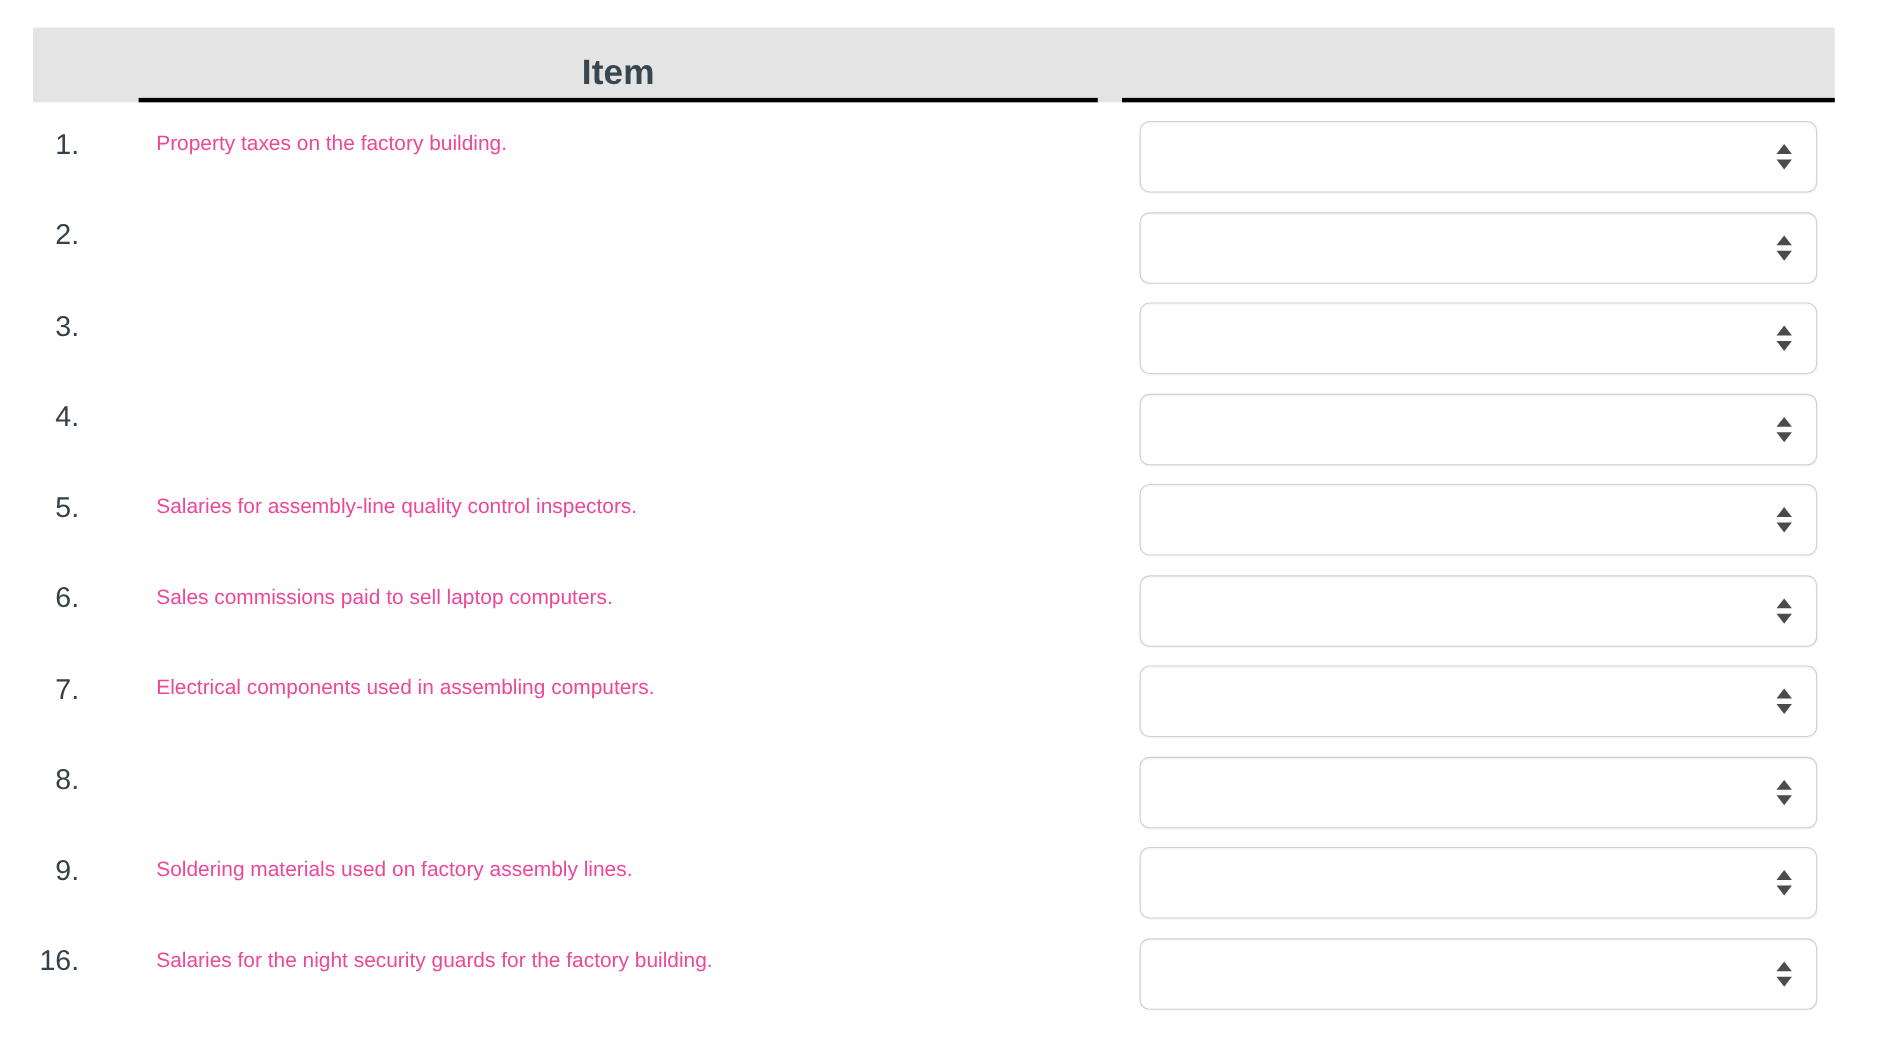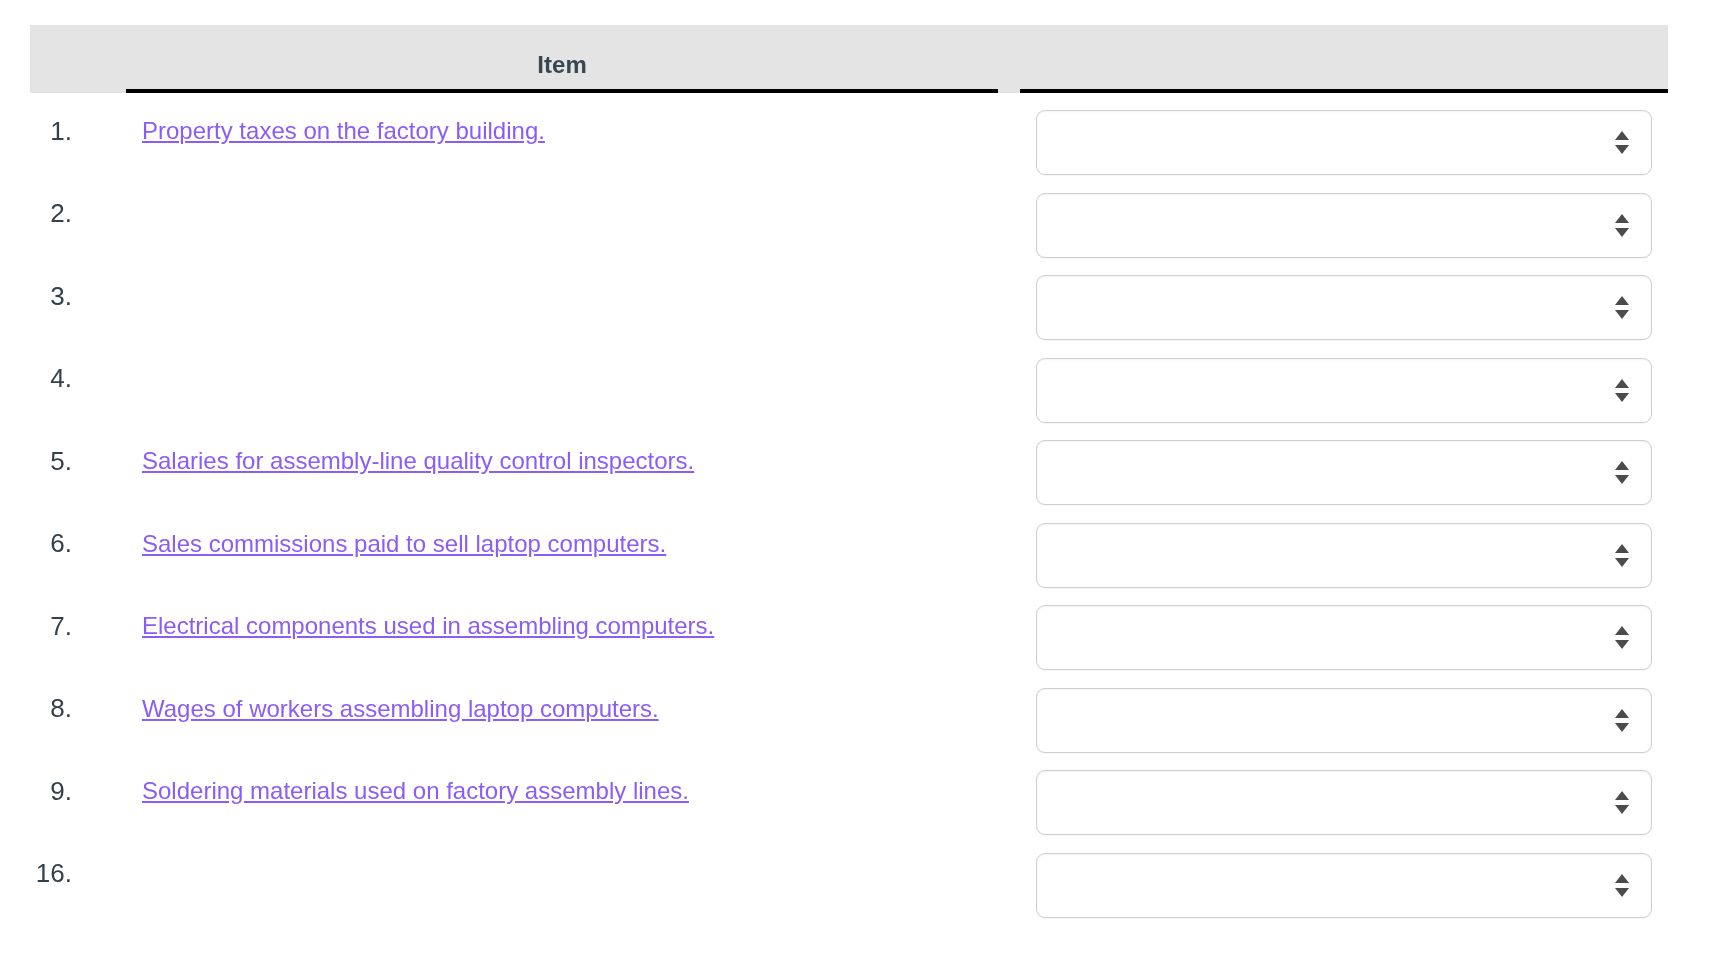--- a/index.html
+++ b/index.html
@@ -32,21 +32,21 @@
     background: #e4e4e4;
   }
 
   .header-cell {
     position: absolute;
     top: 0;
     height: 80px;
     display: flex;
     align-items: center;
     justify-content: center;
-    font-size: 24px;
+    font-size: 32px;
     font-weight: bold;
     color: #37474f;
     letter-spacing: 0.1px;
   }
   .header-cell-item {
     left: 96px;   
     width: 872px; 
   }
   .header-cell-category {
     left: 990px;  
@@ -95,24 +95,23 @@
     color: #34404a;
   }
 
   .row-label {
     position: absolute;
     left: 142px;
     top: 0;
     height: 68px;
     display: flex;
     align-items: center;
-    font-size: 24px;
-    color: #8b5cf6;
+    font-size: 19px;
+    color: #ec4899;
     white-space: nowrap;
-    text-decoration: underline;
   }
 
   
   .select-wrap {
     position: absolute;
     left: 1036px;
     top: 13px;
     width: 616px;
     height: 65px;
   }
@@ -261,21 +260,20 @@
         <div class="select-value"></div>
         <div class="select-arrows">
           <span class="arrow-up"></span>
           <span class="arrow-down"></span>
         </div>
       </div>
     </div>
 
     <div class="row">
       <div class="row-num">8.</div>
-      <div class="row-label">Wages of workers assembling laptop computers.</div>
       <div class="select-wrap">
         <div class="select-box"></div>
         <div class="select-value"></div>
         <div class="select-arrows">
           <span class="arrow-up"></span>
           <span class="arrow-down"></span>
         </div>
       </div>
     </div>
 
@@ -287,20 +285,21 @@
         <div class="select-value"></div>
         <div class="select-arrows">
           <span class="arrow-up"></span>
           <span class="arrow-down"></span>
         </div>
       </div>
     </div>
 
     <div class="row">
       <div class="row-num">16.</div>
+      <div class="row-label">Salaries for the night security guards for the factory building.</div>
       <div class="select-wrap">
         <div class="select-box"></div>
         <div class="select-value"></div>
         <div class="select-arrows">
           <span class="arrow-up"></span>
           <span class="arrow-down"></span>
         </div>
       </div>
     </div>
 

